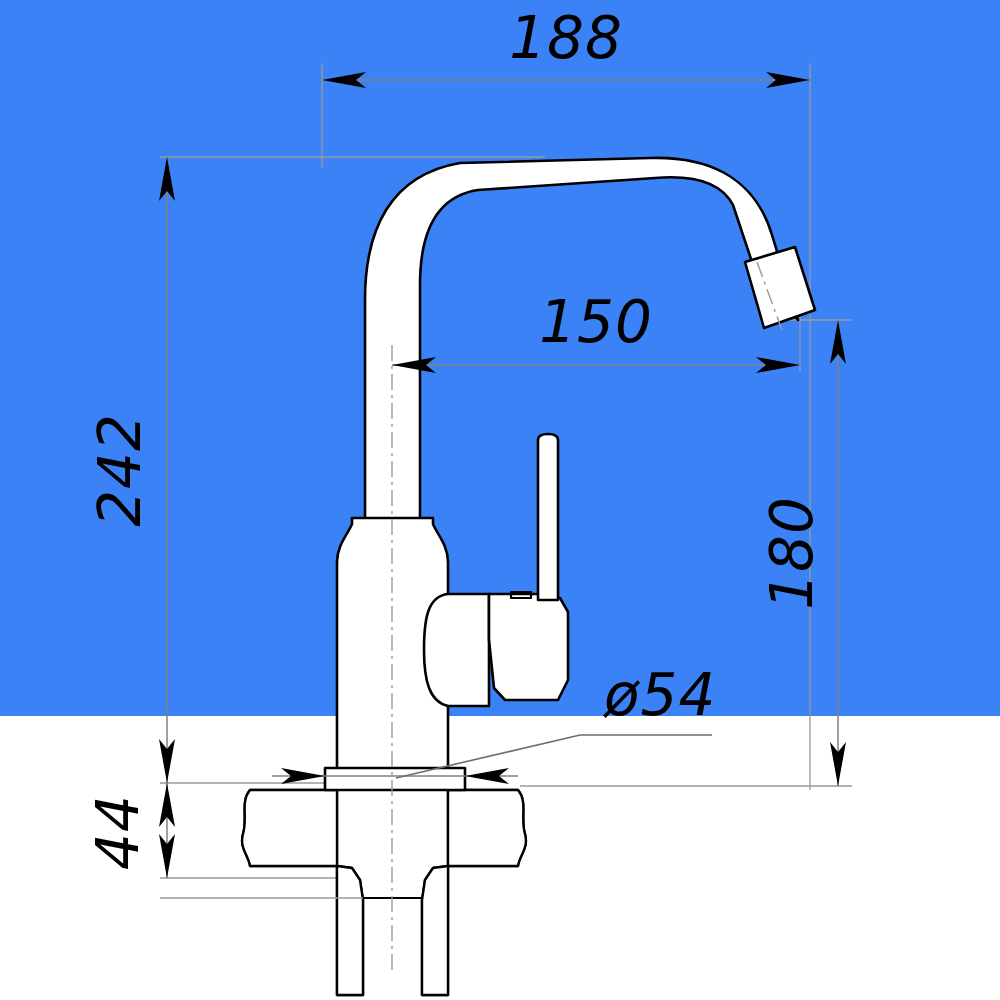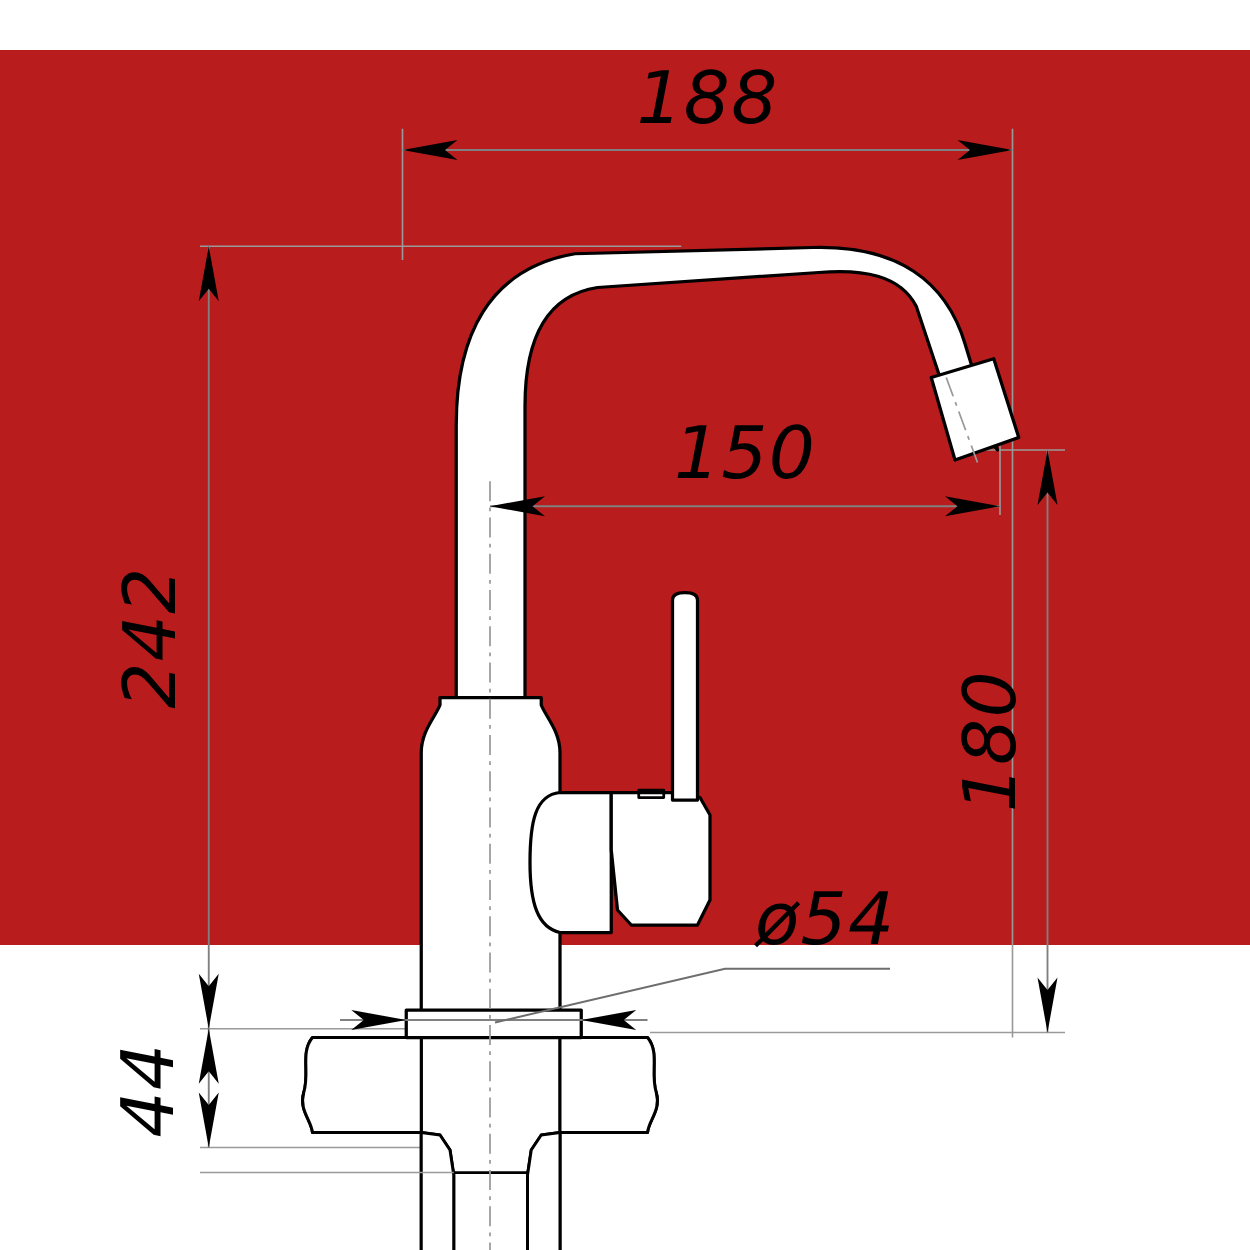--- a/index.html
+++ b/index.html
@@ -10,22 +10,21 @@
   body {
     width: 1000px;
     height: 1000px;
     font-family: "DejaVu Sans", sans-serif;
     overflow: hidden;
   }
   #drawing-root {
     position: relative;
     width: 1000px;
     height: 716px;
-    background: #b91c1c;
-    margin-top: 40px;
+    background: #3b82f6;
   }
   svg#technical-drawing {
     display: block;
     width: 1000px;
     height: 1000px;
   }
   .part-outline {
     fill: #ffffff;
     stroke: #000000;
     stroke-width: 2.6;

